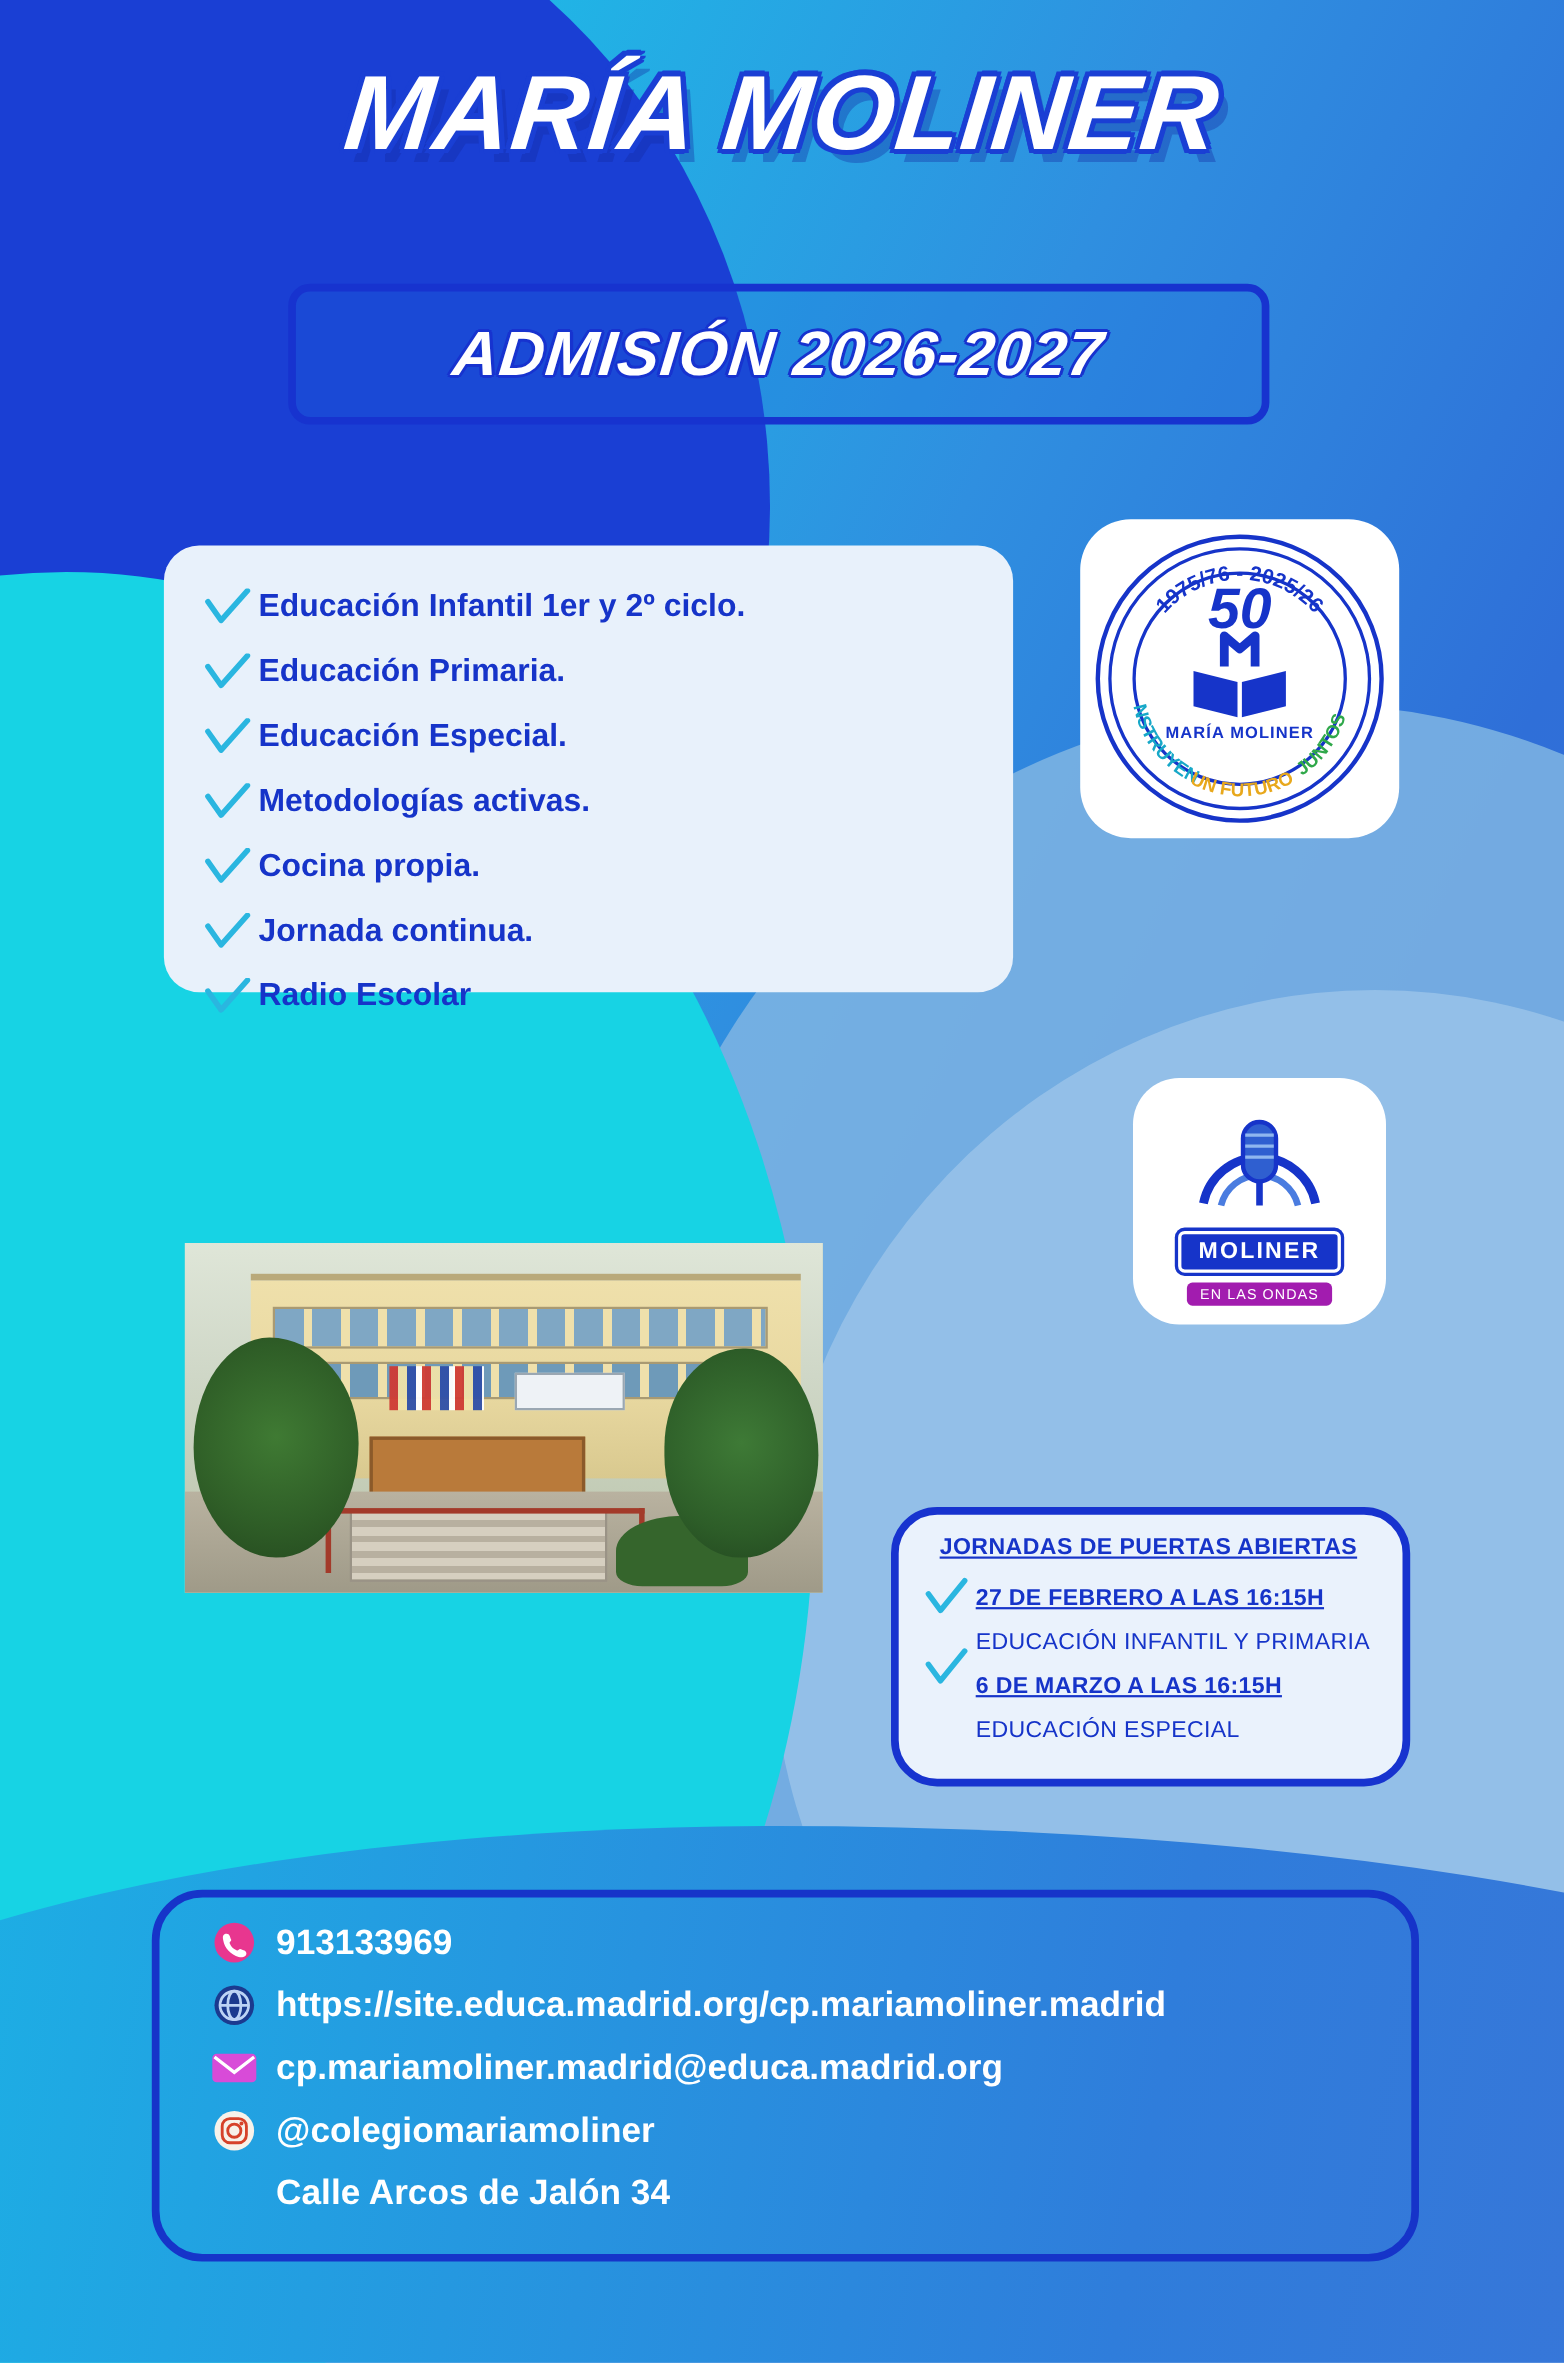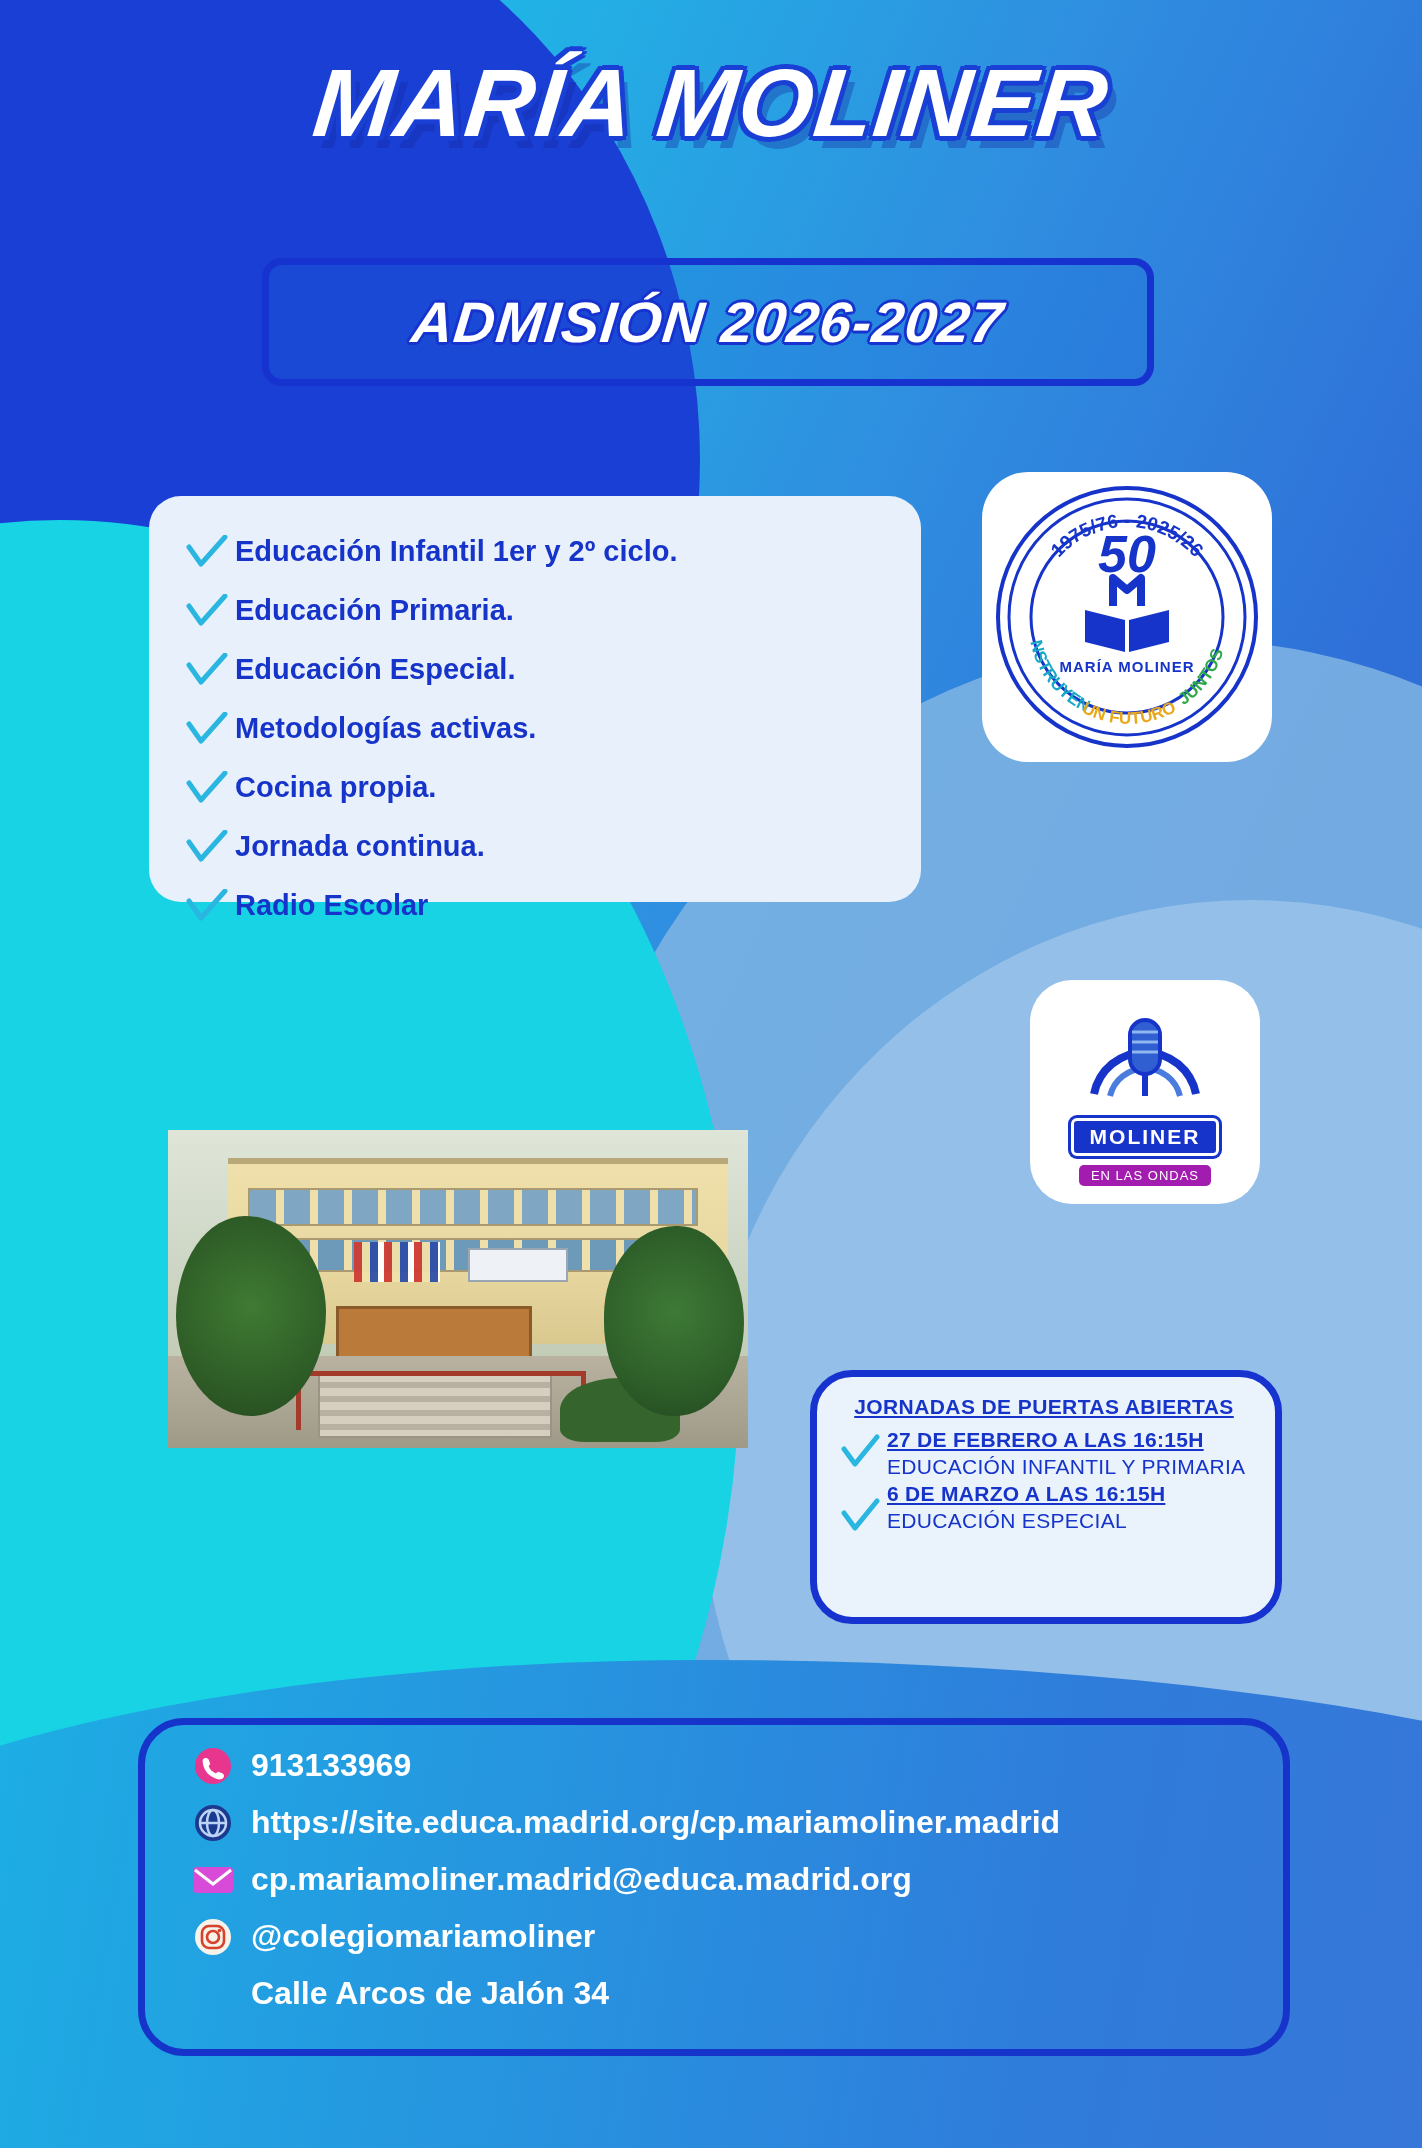--- a/index.html
+++ b/index.html
@@ -347,21 +347,21 @@
     padding-top: 6px;
     display: flex;
     justify-content: center;
   }
   .od-lines { flex: 1; }
   .od-date {
     font-size: 21px;
     font-weight: bold;
     color: #1634c9;
     text-decoration: underline;
-    margin: 3px 0;
+    margin: 16px 0;
     letter-spacing: 0.3px;
   }
   .od-level {
     font-size: 21px;
     font-weight: normal;
     color: #1634c9;
     margin: 3px 0;
     letter-spacing: 0.3px;
   }
 

